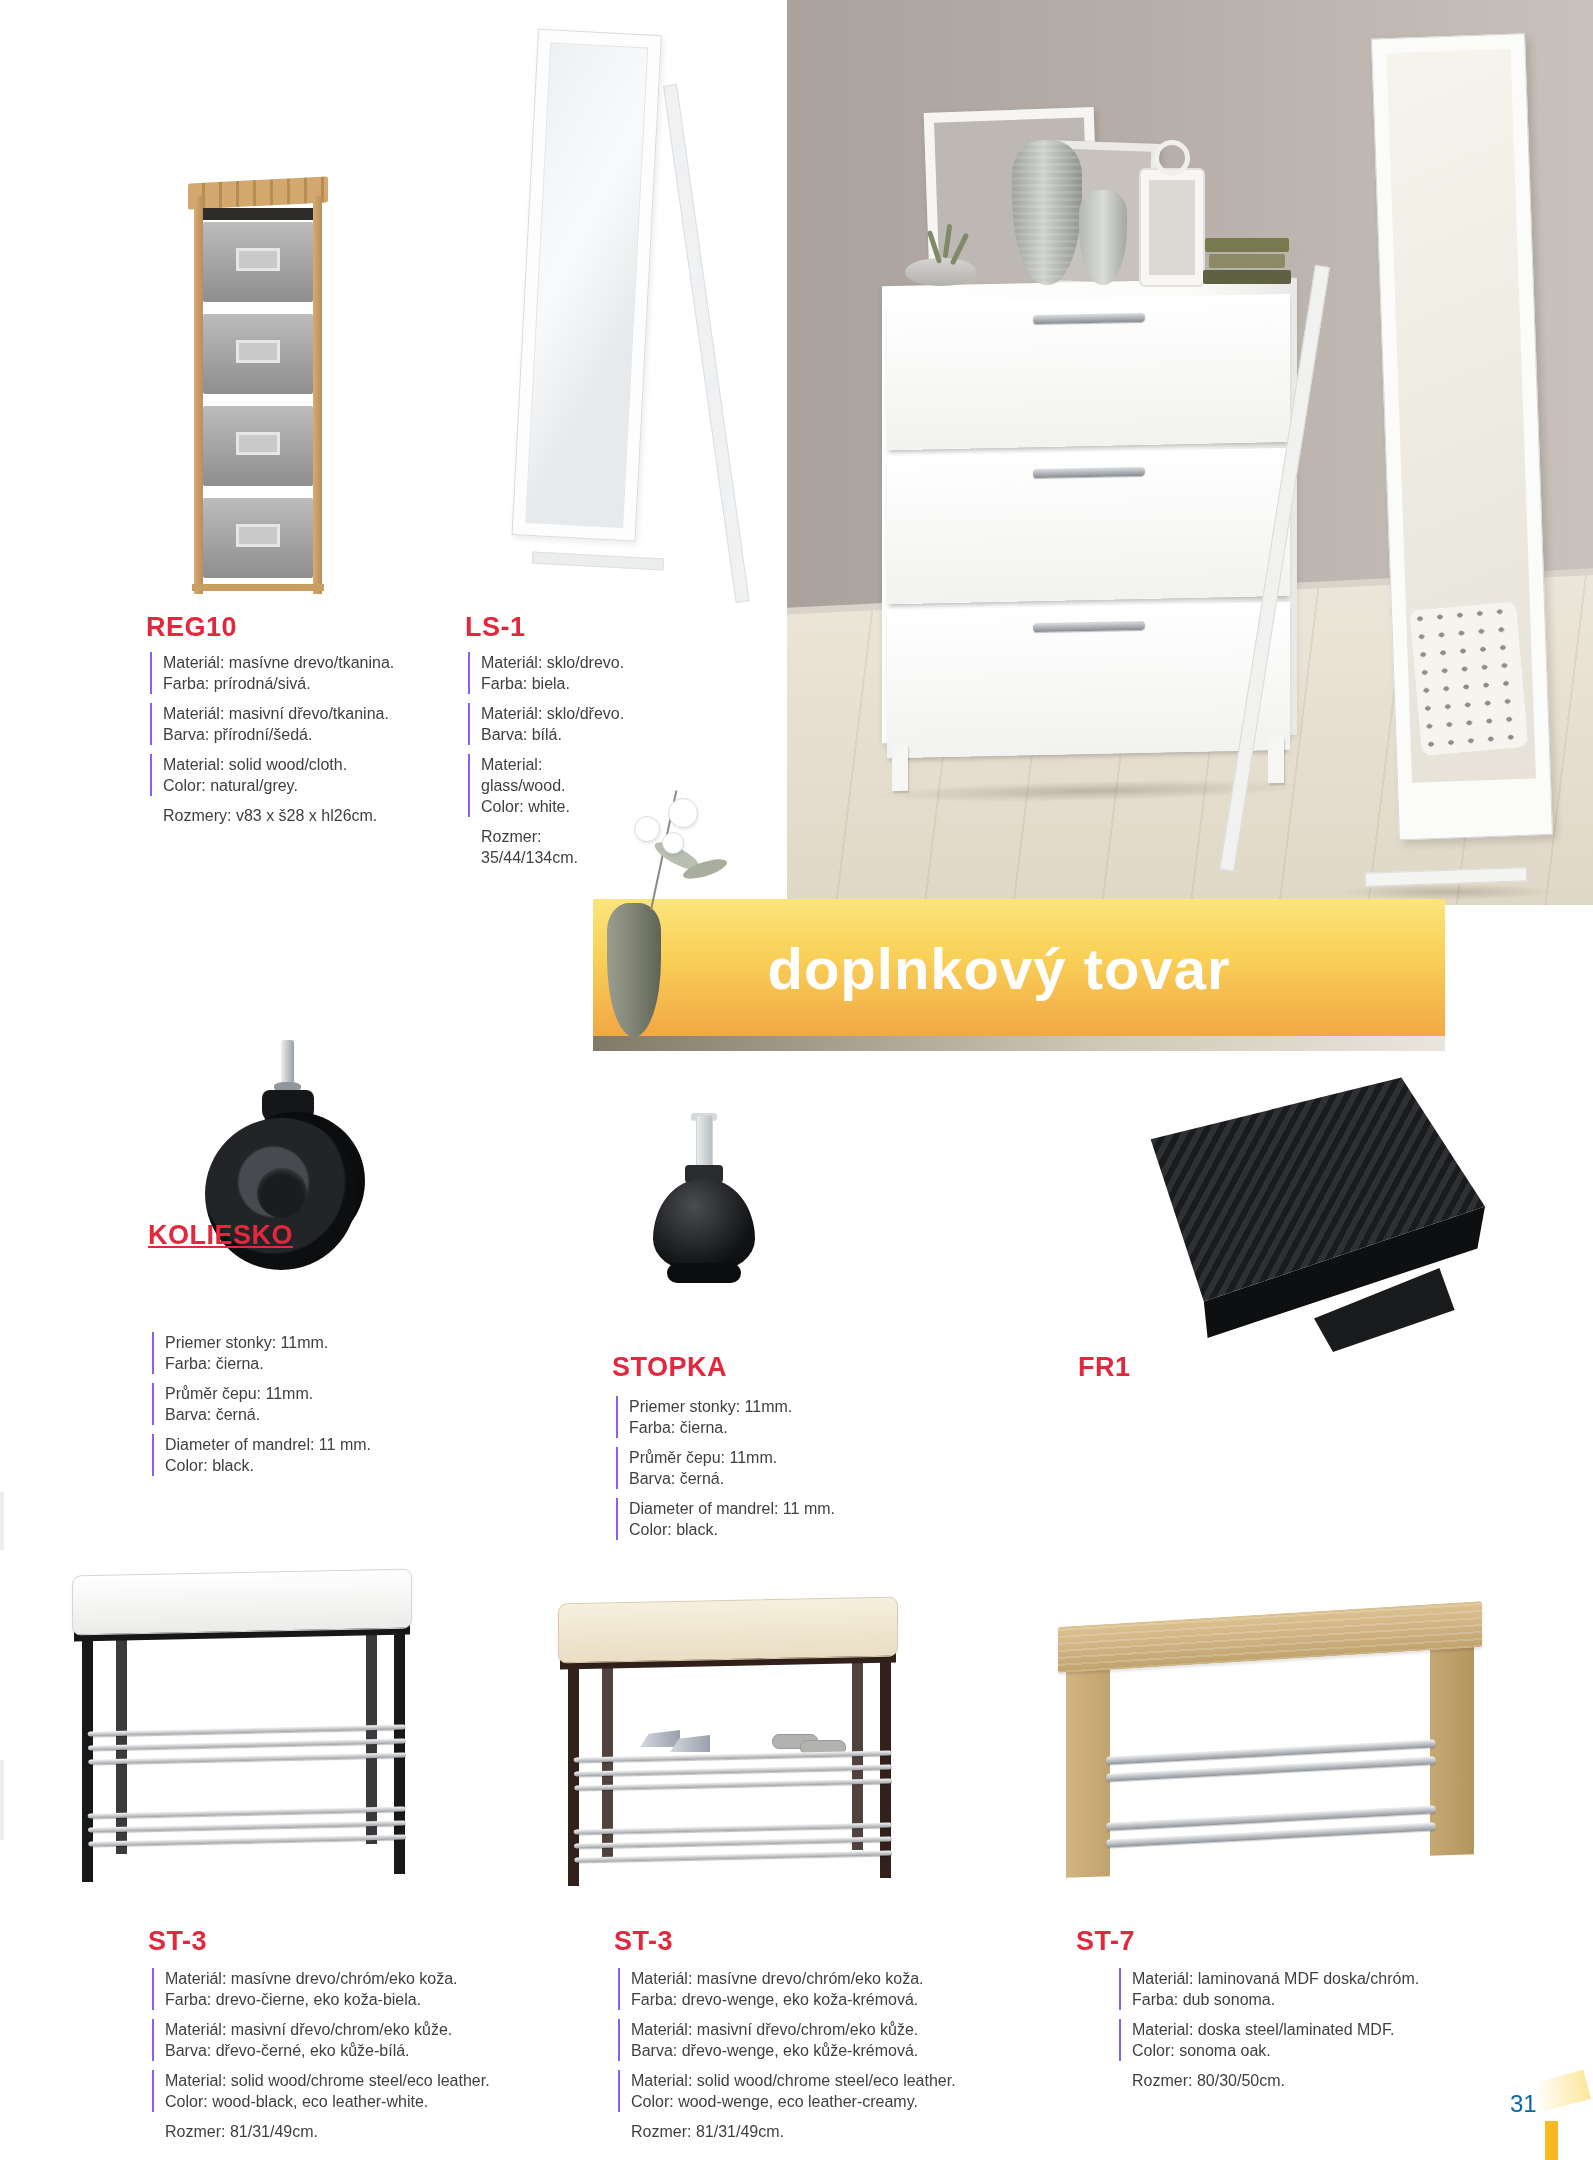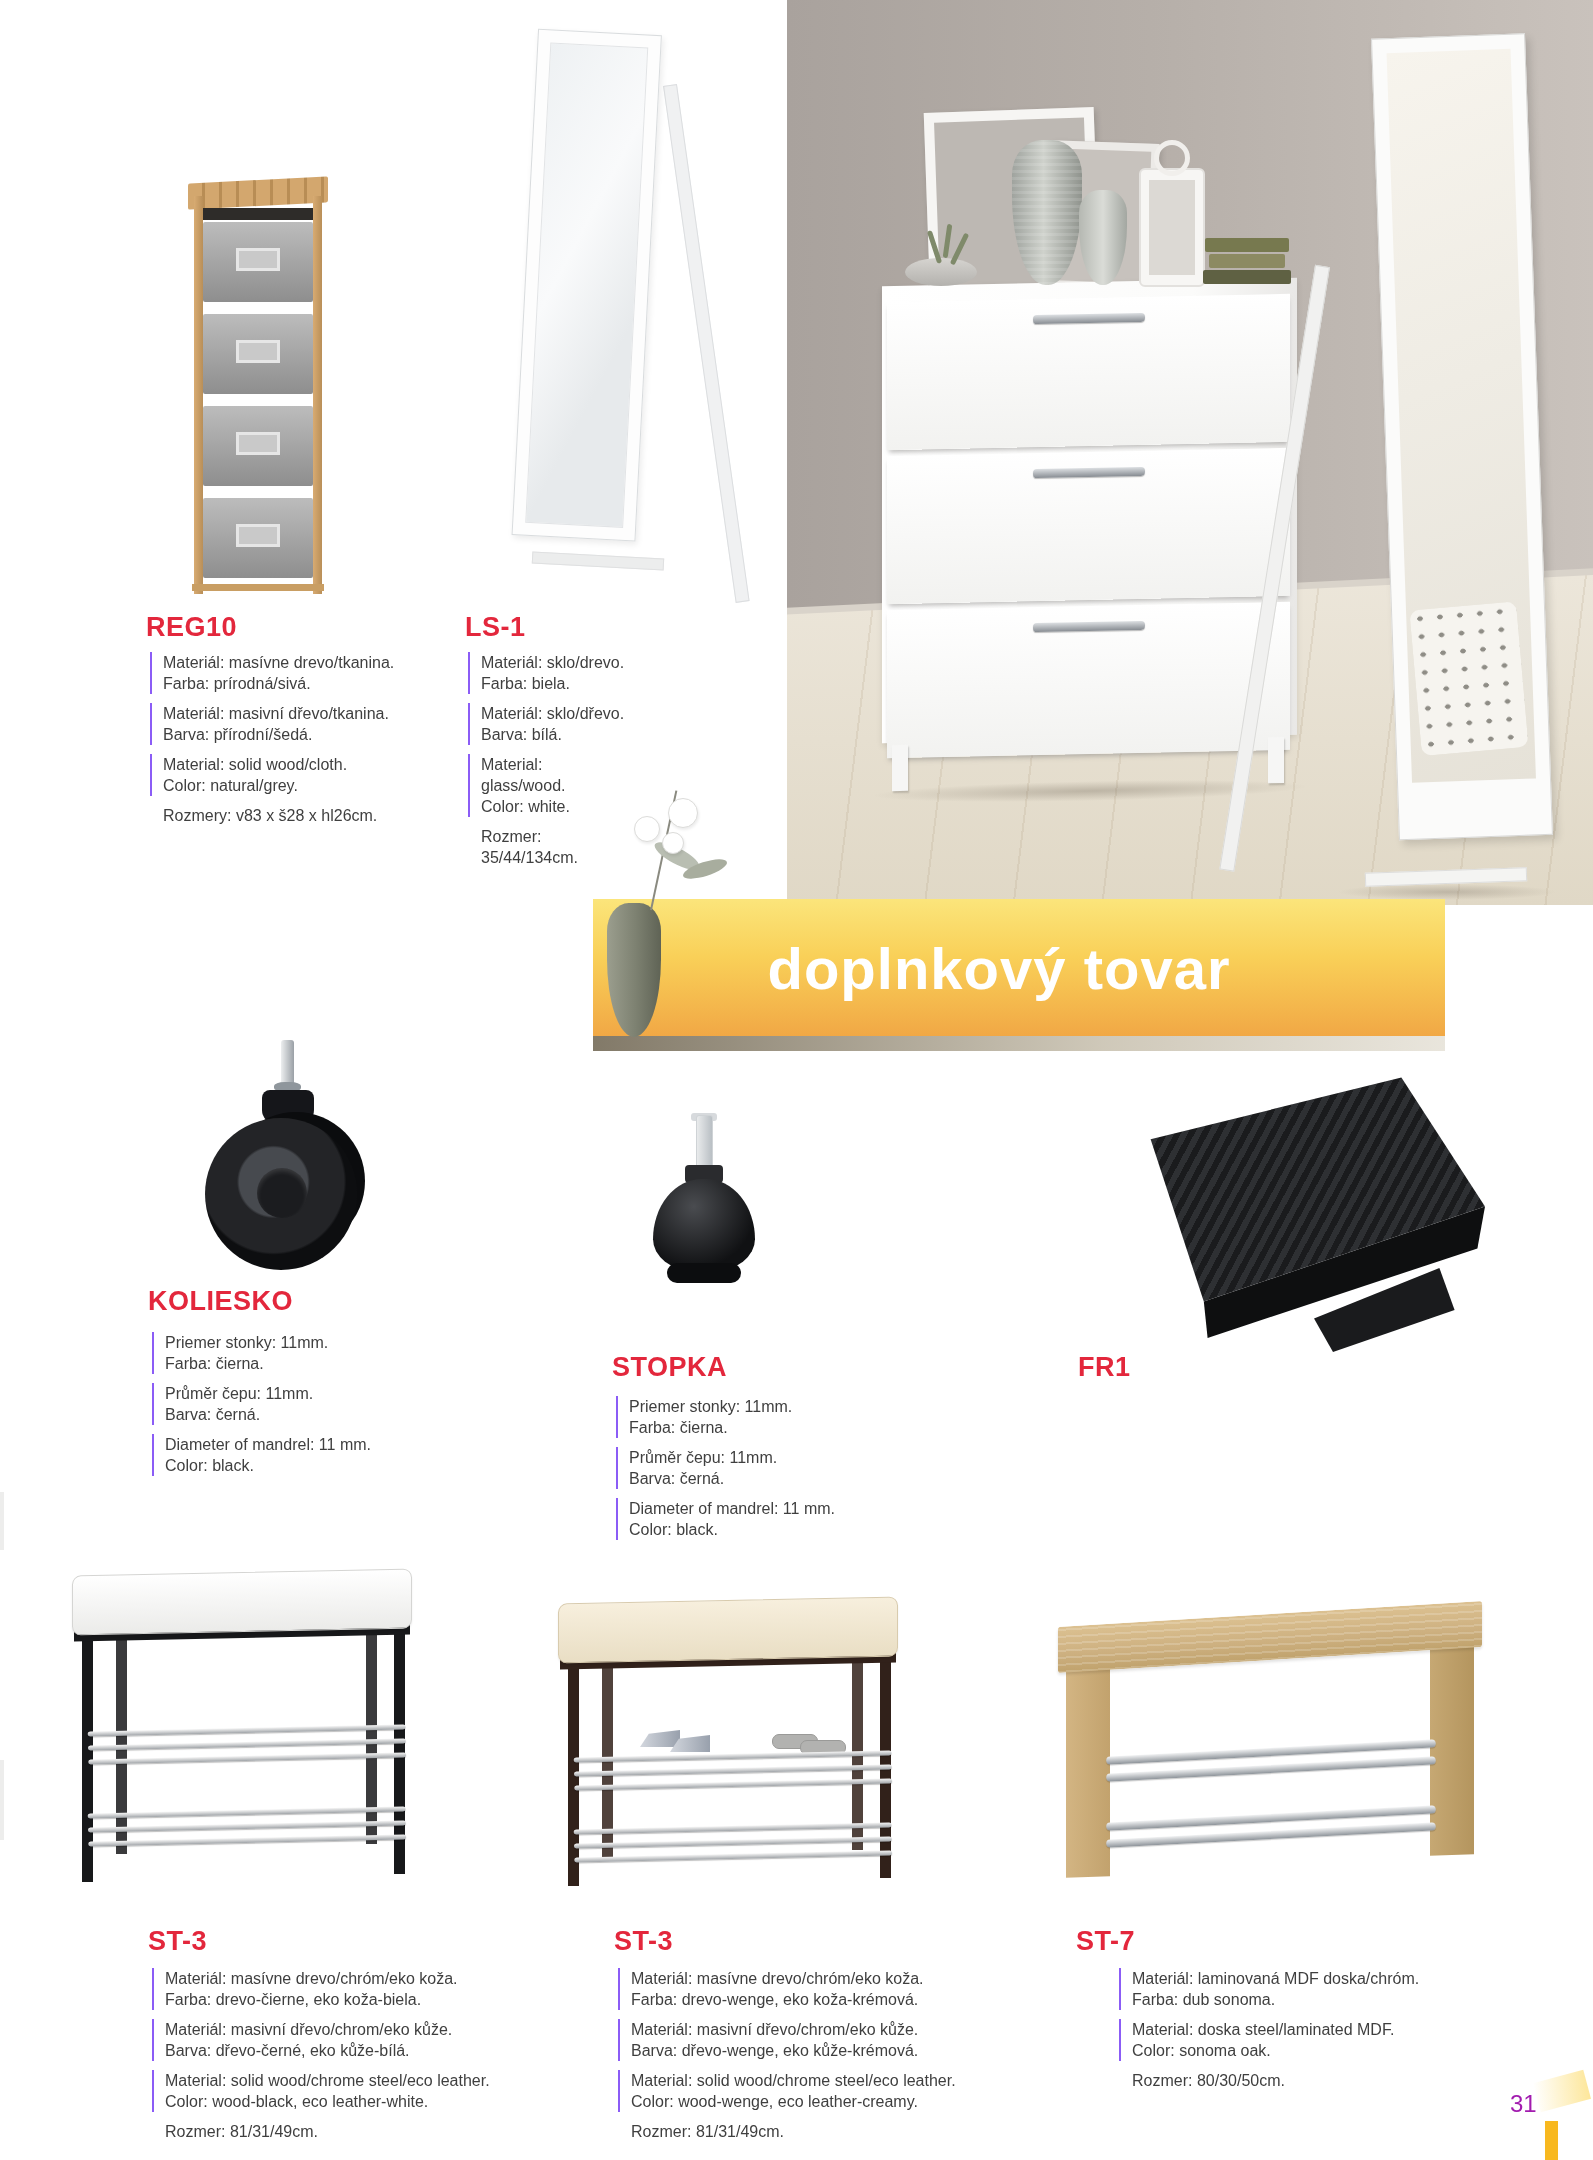--- a/index.html
+++ b/index.html
@@ -166,21 +166,21 @@
           transform:skewY(-3.5deg);box-shadow:0 2px 3px rgba(0,0,0,.12);
           background:repeating-linear-gradient(0deg,rgba(255,255,255,.18) 0 2px,rgba(0,0,0,0) 2px 7px),
                      linear-gradient(180deg,#dcc191 0%,#cdb080 60%,#c0a26c 100%);}
   .s7-side{position:absolute;width:44px;height:225px;transform:skewY(-2deg);}
   .s7-left{left:8px;top:52px;background:linear-gradient(90deg,#d3b583,#c2a26d);}
   .s7-right{left:372px;top:30px;background:linear-gradient(90deg,#c6a873,#b4955e);}
   .s7-tube{position:absolute;left:48px;width:330px;height:8px;border-radius:4px;transform:rotate(-3deg);
            background:linear-gradient(180deg,#f2f3f4,#8e949a);box-shadow:0 1px 1px rgba(0,0,0,.2);}
 
   
-  .page-num{position:absolute;left:1510px;top:2090px;font-size:24px;color:#a21caf;}
+  .page-num{position:absolute;left:1510px;top:2090px;font-size:24px;color:#0369a1;}
   .page-bar{position:absolute;left:1545px;top:2121px;width:13px;height:39px;background:#f8b81f;}
   .page-swoosh{position:absolute;left:1536px;top:2076px;width:52px;height:30px;transform:rotate(-15deg);
                background:linear-gradient(100deg,rgba(252,226,130,0),rgba(252,222,120,.75));}
   .edge-mark{position:absolute;left:0;width:4px;background:#ededec;}
 </style>
 </head>
 <body>
 
 <div class="page">
 
@@ -377,21 +377,21 @@
         <div class="ln">Material:</div>
         <div class="ln">glass/wood.</div>
         <div class="ln">Color: white.</div>
       </div>
     <div class="size">
         <div class="ln">Rozmer:</div>
         <div class="ln">35/44/134cm.</div>
       </div>
   </div>
 
-  <div class="ptitle" style="left:148px;top:1286px;">KOLIESKO</div>
+  <div class="ptitle" style="left:148px;top:1220px;text-decoration:underline;">KOLIESKO</div>
   <div class="specs" style="left:152px;top:1332px;width:260px;">
     <div class="grp">
         <div class="ln">Priemer stonky: 11mm.</div>
         <div class="ln">Farba: čierna.</div>
       </div>
     <div class="grp">
         <div class="ln">Průměr čepu: 11mm.</div>
         <div class="ln">Barva: černá.</div>
       </div>
     <div class="grp">

